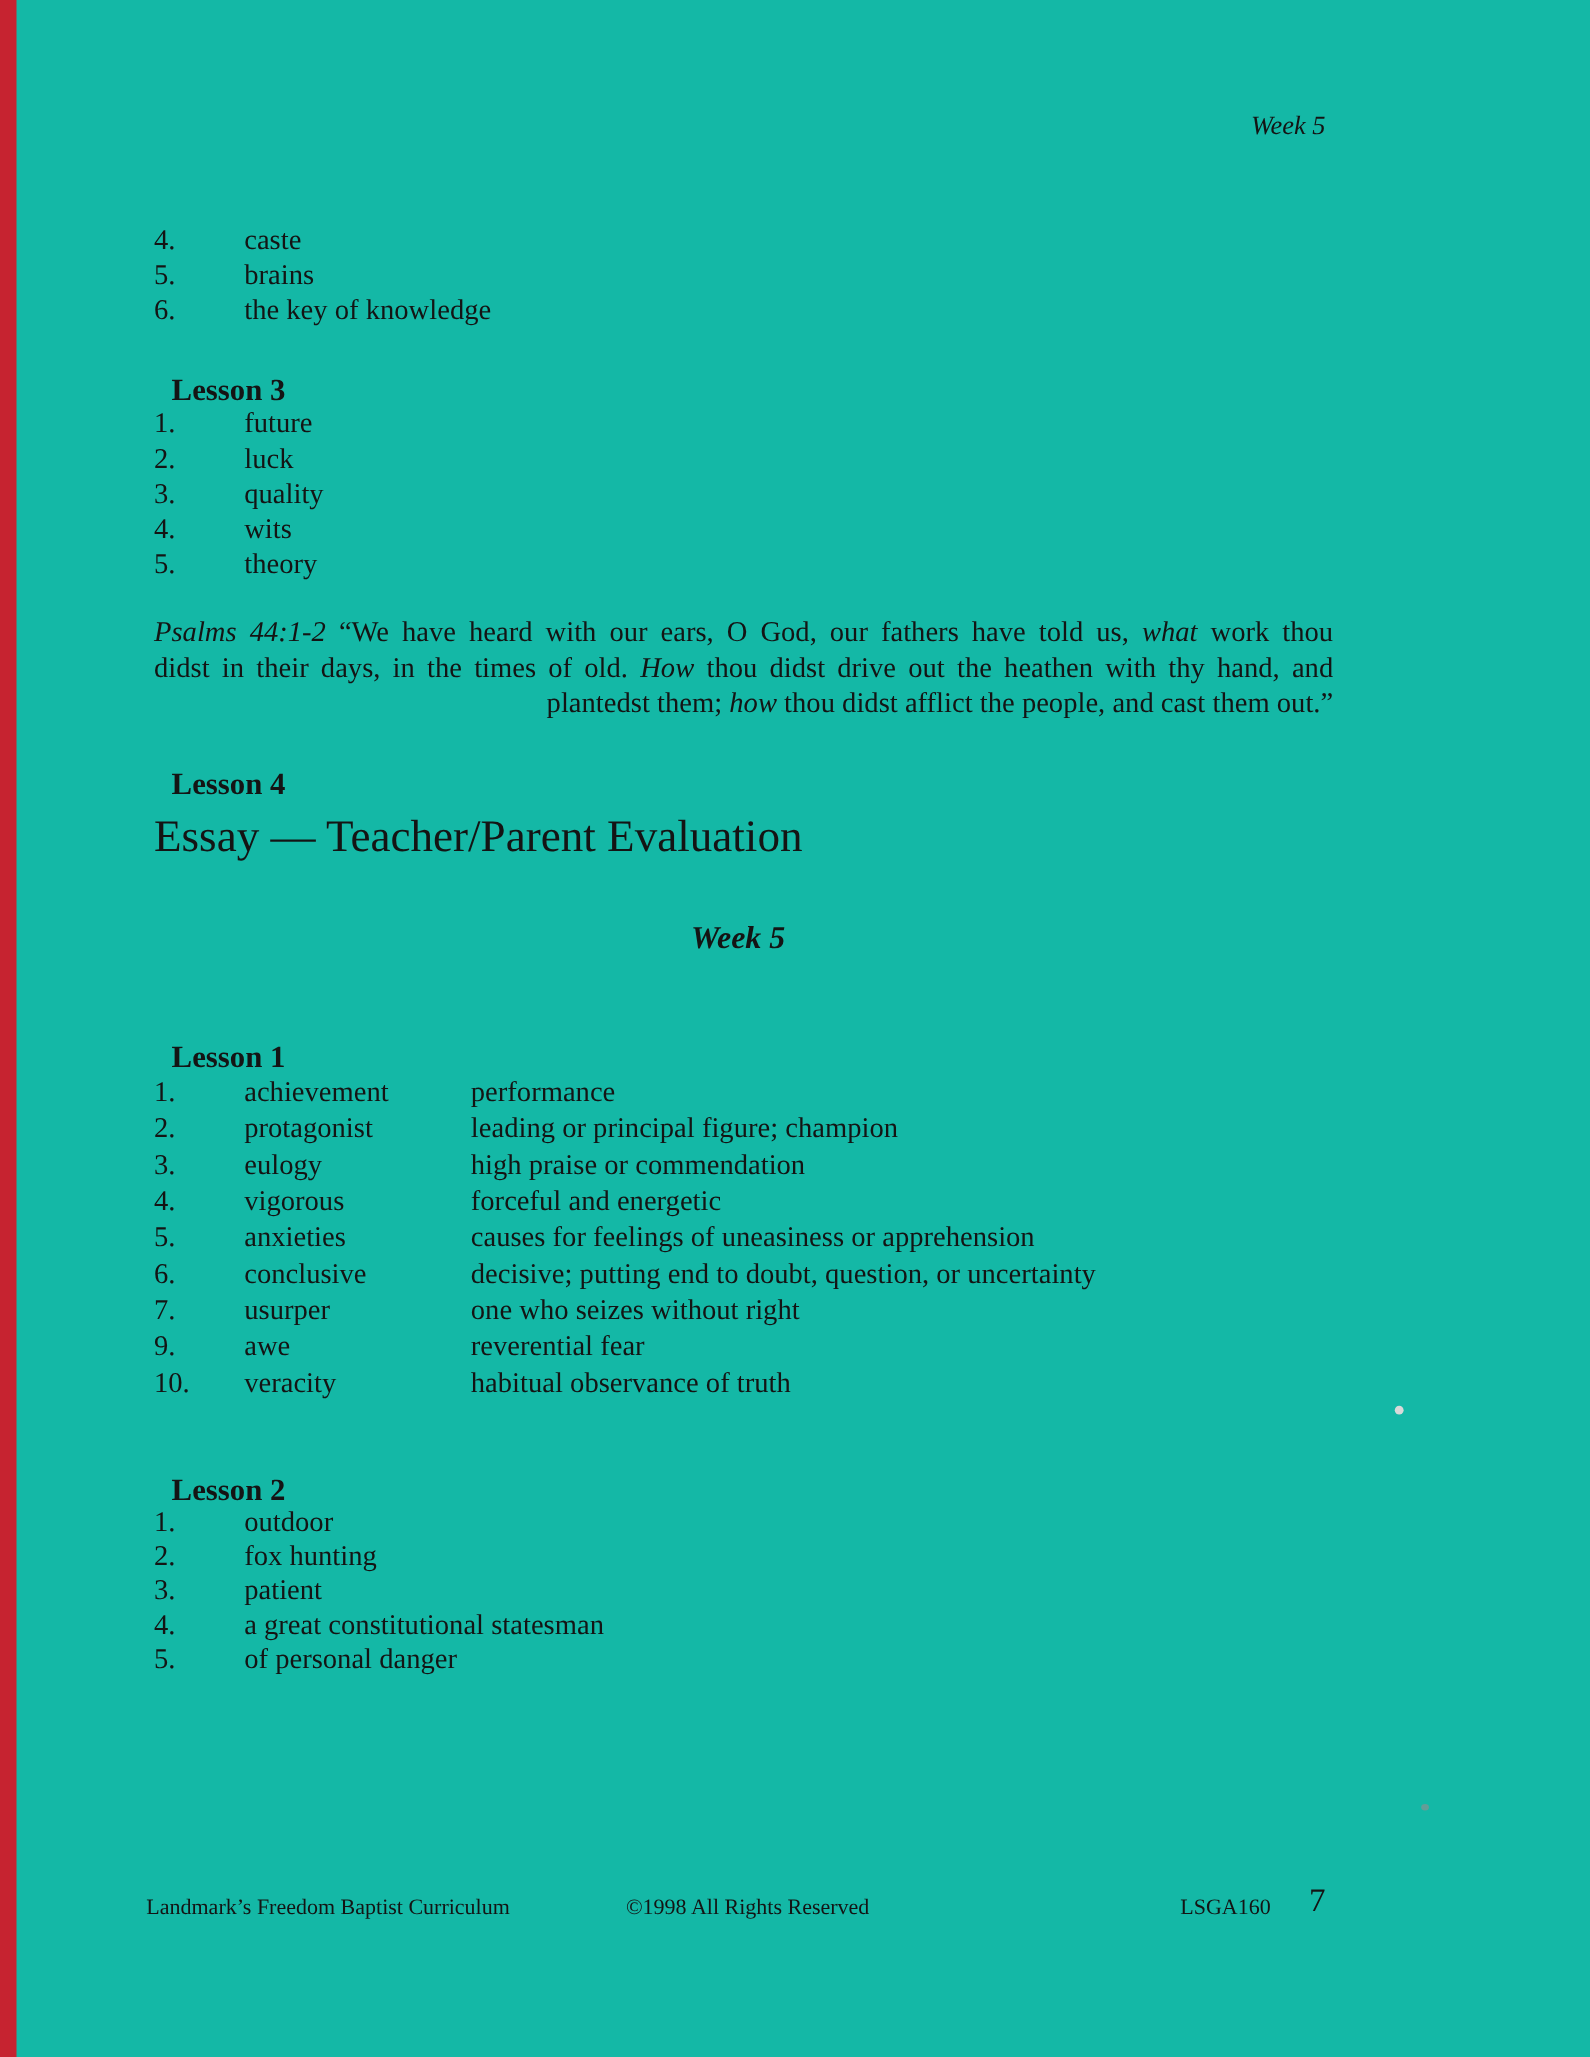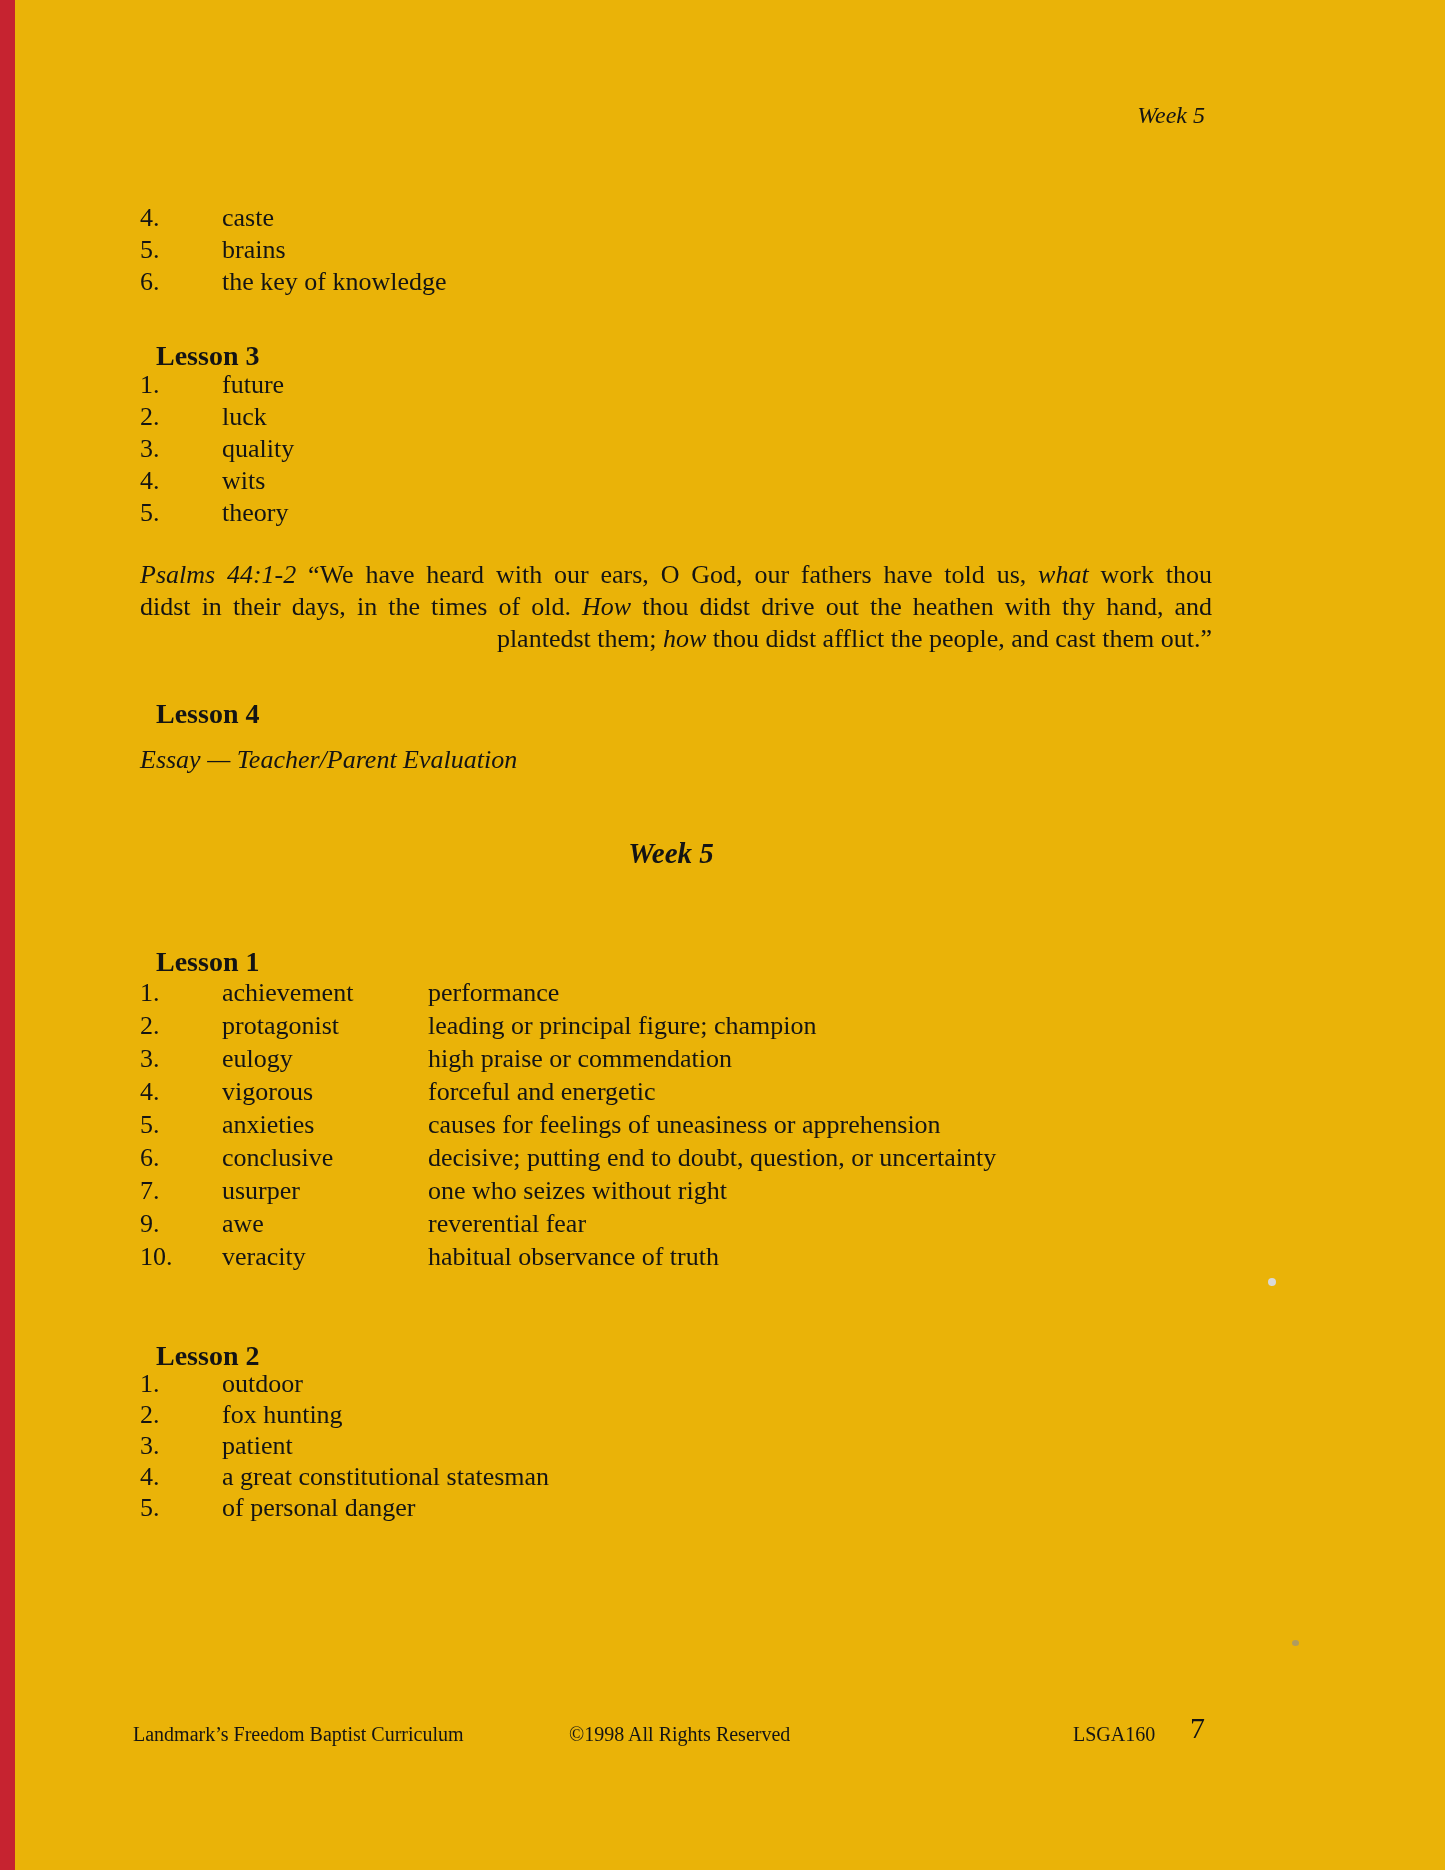--- a/index.html
+++ b/index.html
@@ -1,21 +1,21 @@
 <!DOCTYPE html>
 <html><head>
 <meta charset="utf-8">
 <title>Week 5 — Answer Key</title>
 <style>
   html,body { margin:0; padding:0; background:#e8e8e8; }
   .page {
     position:relative;
     width:1445px; height:1870px;
     margin:0 auto;
-    background:#eab308;
+    background:#14b8a6;
     font-family:"Liberation Serif","DejaVu Serif",serif;
     color:#141414;
     overflow:hidden;
   }
   .edge-stripe {
     position:absolute; left:0; top:0;
     width:15px; height:100%;
   }
   .week-tr {
     position:absolute; top:100px; left:1030px; width:175px;
@@ -30,21 +30,21 @@
   .lh33 .row { line-height:33px; }
   .lh31 .row { line-height:31px; }
   .num  { display:inline-block; width:82px; }
   .word { display:inline-block; width:206px; }
   .psalms { position:absolute; left:140px; top:559px; width:1072px; }
   .pline { font-size:26px; line-height:32px;text-align:right; }
   .jl { text-align:justify; text-align-last:justify; }
   .pline i { font-style:italic;margin-top:40px; }
   .essay-line {
     position:absolute; left:140px; top:742px;
-    font-style:italic; font-size:26px; line-height:36px;
+    font-size:41px; line-height:36px;
   }
   .week-center {
     position:absolute; left:140px; top:836px; width:1062px;
     text-align:center; font-weight:bold; font-style:italic; font-size:29px; line-height:34px;
   }
   .footer-item { position:absolute; font-size:20px; line-height:24px; }
   .footer-pagenum { position:absolute; font-size:30px; line-height:32px; }
   .speck { position:absolute; border-radius:50%; }
   .speck-1 { left:1268px; top:1278px; width:8px; height:8px; background:#d9d9d9; }
   .speck-2 { left:1292px; top:1640px; width:7px; height:6px; background:#8f8f8f; opacity:.65; }

